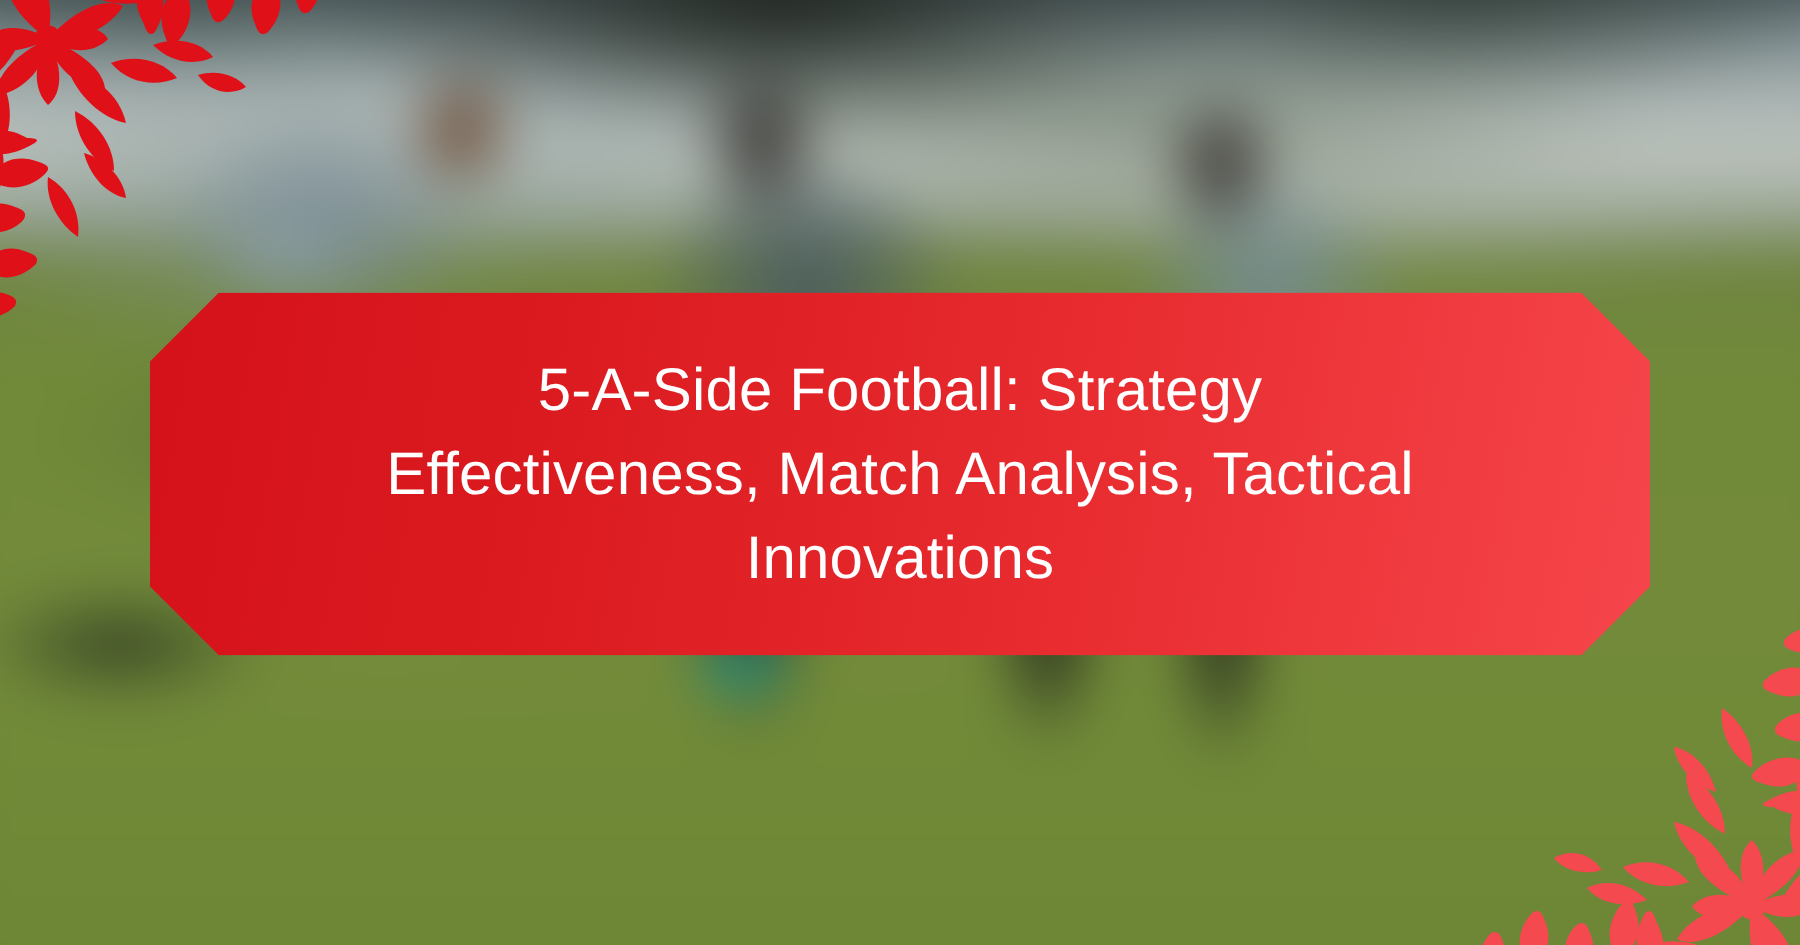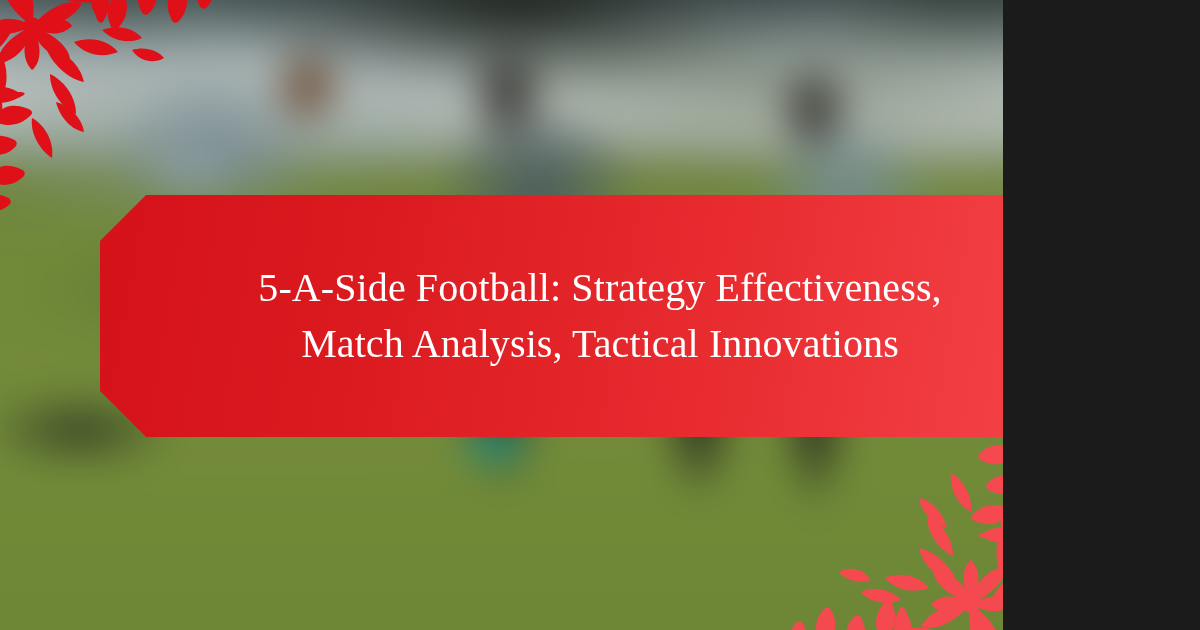--- a/index.html
+++ b/index.html
@@ -3,24 +3,24 @@
 <meta charset="utf-8">
 <title>Social Card</title>
 <style>
   html, body {
     margin: 0;
     padding: 0;
     background: #1b1b1b;
   }
   #stage {
     position: relative;
-    width: 1003px;
+    width: 1200px;
     height: 630px;
     overflow: hidden;
-    font-family: Liberation Serif, serif;
+    font-family: Liberation Sans, sans-serif;
     background: #0ea5e9;
   }
 
   
   .photo {
     position: absolute;
     inset: -40px;            
     overflow: hidden;
   }
   .photo .layer { position: absolute; inset: 0; }

